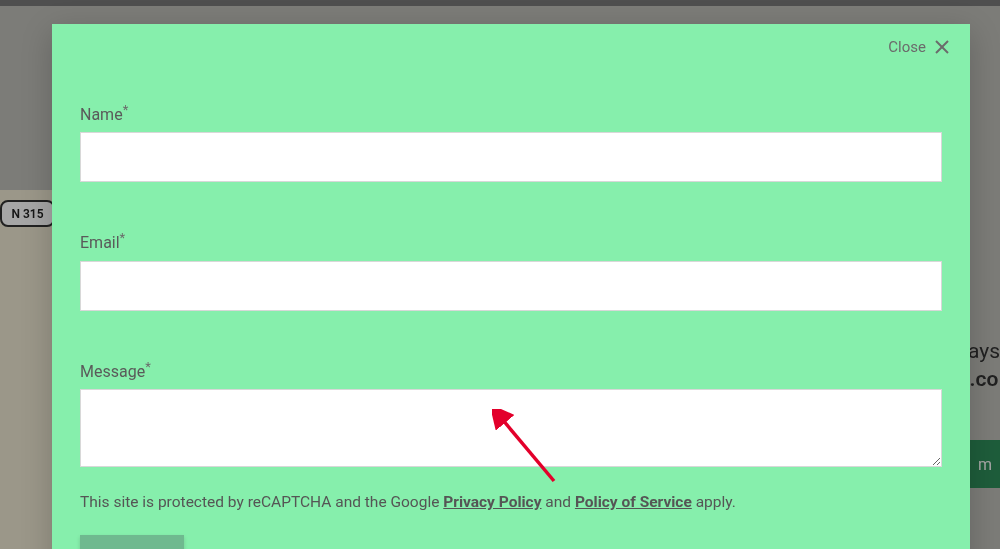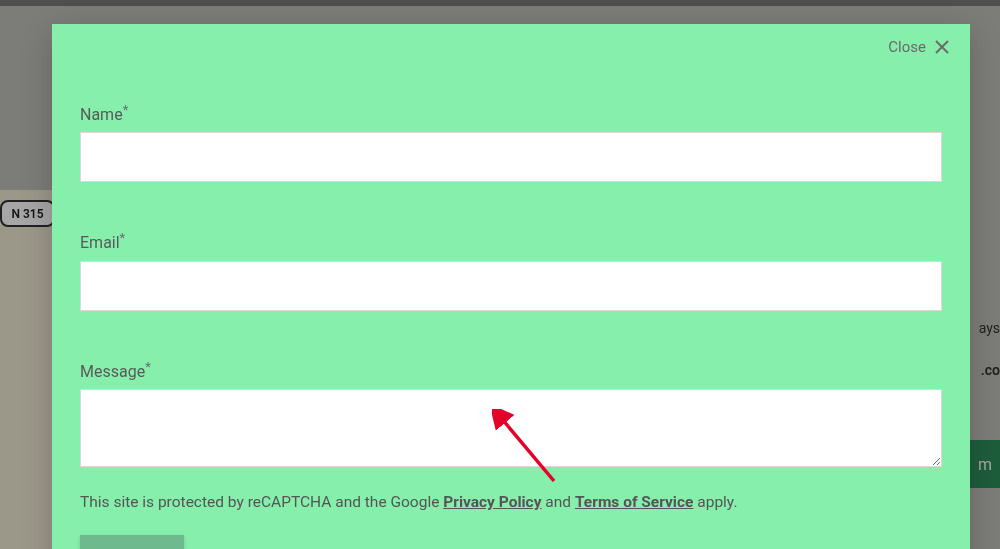--- a/index.html
+++ b/index.html
@@ -91,41 +91,41 @@
       letter-spacing: 0.5px;
       cursor: pointer;
       box-shadow: 0 2px 4px rgba(0,0,0,0.15);
     }
 
     .right-chip {
       position:absolute; right:0; top:440px; width:30px; height:48px;
       background:#2f8f5b; z-index:0;
     }
     .right-text {
-      position:absolute; right:0; top:320px;
-      color:#333; font-size:14px; z-index:0;
-      text-align:right;
+      position:absolute; right:0; top:339px;
+      color:#333; font-size:21px; z-index:0;
+      text-align:center;
     }
 
     .arrow {
       position: absolute;
       left: 492px; top: 409px;
       z-index: 3;
       pointer-events: none;
     }
   </style>
 </head>
 <body>
 
 <div class="backdrop"></div>
 <div class="map-patch"></div>
 <div class="map-road">N 315</div>
 <div class="right-text">
   <div>ays</div>
-  <div style="font-weight:600; margin-top:26px">.co</div>
+  <div style="font-weight:600; margin-top:4px">.co</div>
 </div>
 <div class="right-chip" style="display:flex;align-items:center;justify-content:center;color:#fff;font-size:16px">
   <span>m</span>
 </div>
 
 <div class="overlay"></div>
 
 <div class="modal">
   <div class="close-wrap">
     <span>Close</span>
@@ -150,21 +150,21 @@
   </div>
 
   <div class="group">
     <div class="field-label">
       <span>Message</span><span class="req">*</span>
     </div>
     <textarea class="field-textarea" style=""></textarea>
   </div>
 
   <p class="legal">
-    <span>This site is protected by reCAPTCHA and the Google </span><a href="#">Privacy Policy</a><span> and </span><a href="#">Terms of Service</a><span> apply.</span>
+    <span>This site is protected by reCAPTCHA and the Google </span><a href="#">Privacy Policy</a><span> and </span><a href="#">Policy of Service</a><span> apply.</span>
   </p>
 
   <button class="send-btn">Send</button>
 </div>
 
 <svg class="arrow" width="80" height="80">
   <defs>
     <marker id="ah" viewBox="0 0 10 10" refX="2" refY="5" markerWidth="7" markerHeight="7" orient="auto-start-reverse">
       <path d="M 0 0 L 10 5 L 0 10 z" fill="#e3002b"></path>
     </marker>

